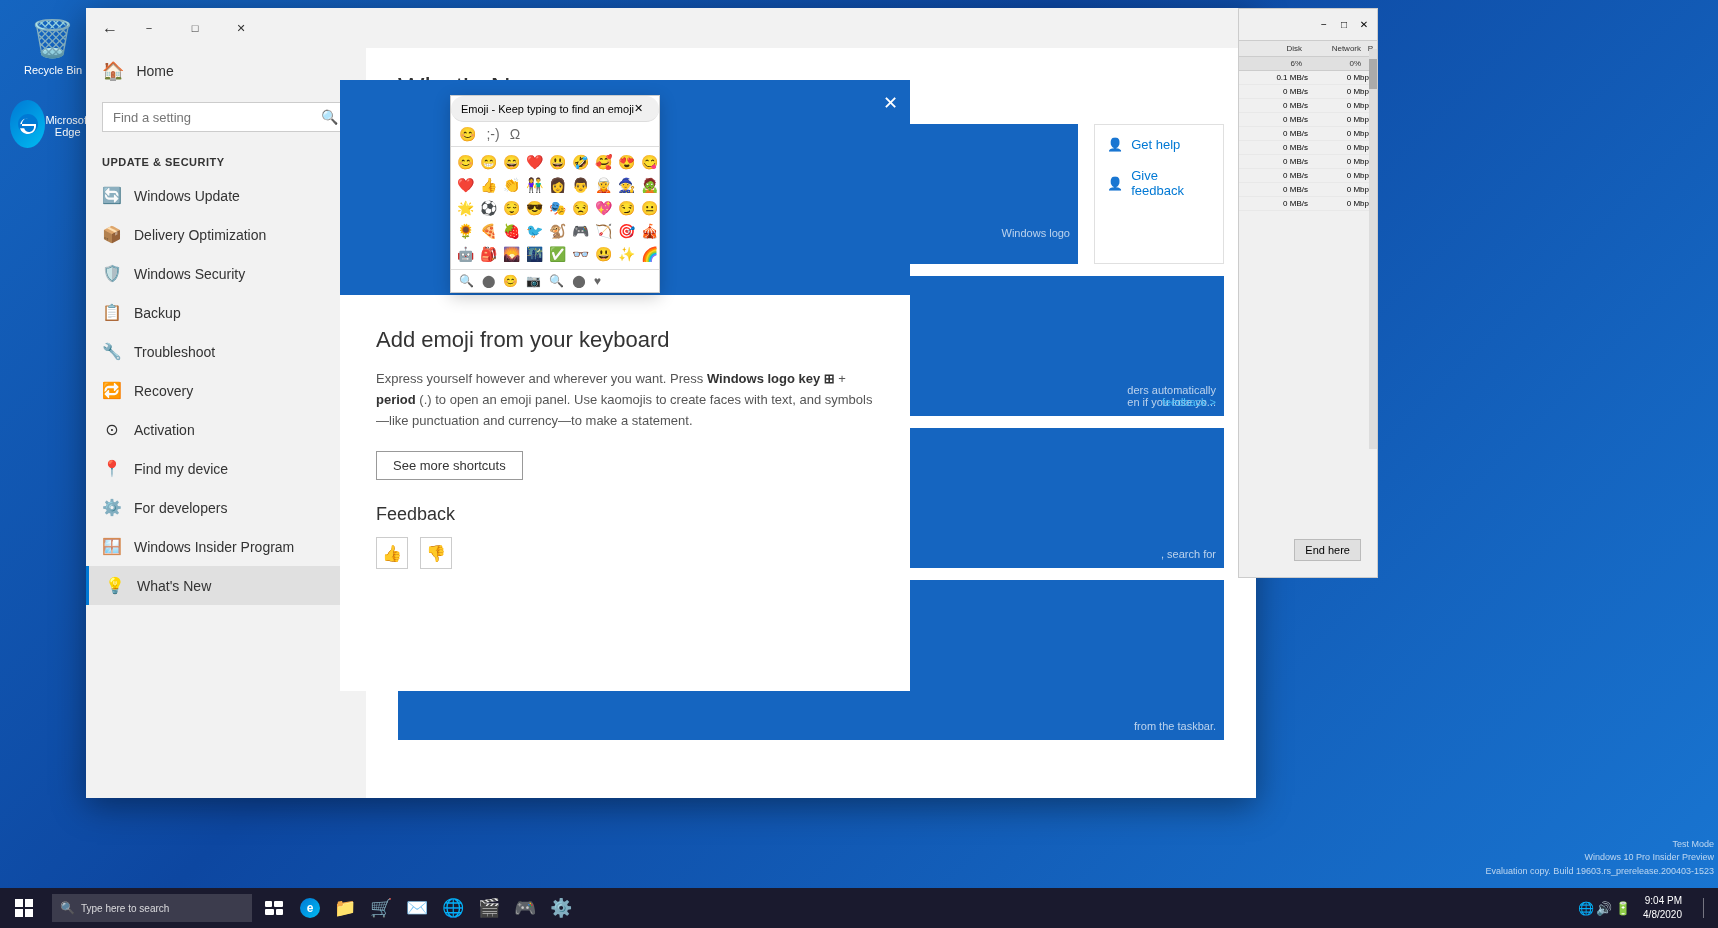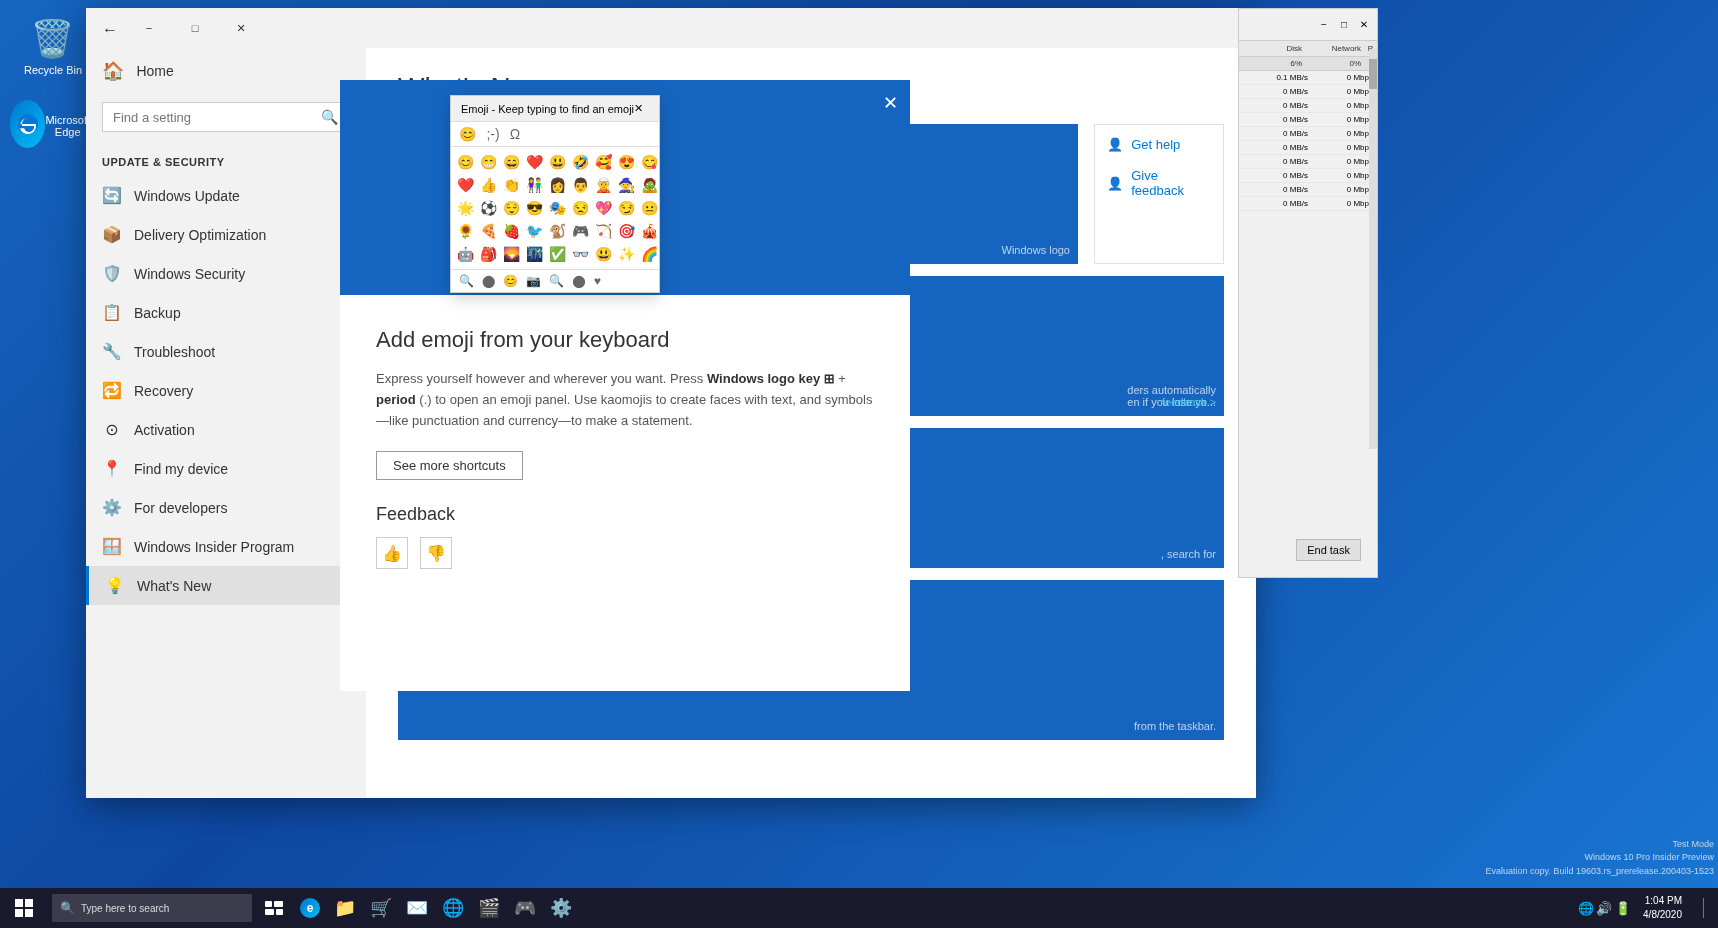--- a/index.html
+++ b/index.html
@@ -219,20 +219,21 @@
       box-shadow: 0 4px 16px rgba(0,0,0,0.2);
       z-index: 100;
     }
     .emoji-picker-title {
       background: #f0f0f0;
       padding: 6px 10px;
       font-size: 11px;
       display: flex;
       align-items: center;
       border-bottom: 1px solid #ddd;
+      border-radius: 13px;
     }
     .emoji-picker-tabs {
       display: flex;
       align-items: center;
       padding: 4px 8px;
       gap: 10px;
       border-bottom: 1px solid #ddd;
     }
     .emoji-tab { font-size: 14px; cursor: pointer; opacity: 0.6; }
     .emoji-tab.active { opacity: 1; color: #0078d4; }
@@ -538,21 +539,21 @@
           <span class="item-icon">💡</span>
           <span>What's New</span>
         </div>
       </div>
 
       <div class="main-content" style="position:relative; display:flex; flex-direction:column;">
         <div class="main-title">What's New</div>
 
         <div style="display:flex; gap:16px; margin-bottom:12px; height:140px;">
           <div style="flex:1; background:#1565c0; position:relative;">
-            <span style="position:absolute; bottom:8px; right:8px; color:rgba(255,255,255,0.7); font-size:11px;">Windows logo</span>
+            <span style="position:absolute; bottom:25px; right:8px; color:rgba(255,255,255,0.7); font-size:11px;">Windows logo</span>
           </div>
           <div style="width:130px; background:white; border:1px solid #e0e0e0; padding:12px; display:flex; flex-direction:column; gap:16px;">
             <div class="help-item">
               <span>👤</span>
               <span>Get help</span>
             </div>
             <div class="help-item">
               <span>👤</span>
               <span>Give feedback</span>
             </div>
@@ -636,21 +637,21 @@
     <div style="display:flex; padding:2px 4px; font-size:8px; border-bottom:1px solid #e8e8e8;">
       <span style="flex:1; text-align:right;">0 MB/s</span>
       <span style="flex:1; text-align:right;">0 Mbps</span>
     </div>
 
     <div style="position:absolute; right:0; top:40px; width:8px; height:400px; background:#ddd;">
       <div style="width:8px; height:30px; background:#aaa;margin-top:10px;"></div>
     </div>
 
     <div style="position:absolute; bottom:8px; right:8px;">
-      <button class="end-task-btn">End task</button>
+      <button class="end-task-btn">End here</button>
     </div>
   </div>
 
   <div class="blue-modal">
     <div class="blue-modal-close">✕</div>
 
   </div>
 
   <div class="emoji-picker">
     <div class="emoji-picker-title">
@@ -792,21 +793,21 @@
 
     <div class="taskbar-icon">⚙️</div>
 
     <div class="taskbar-right">
       <div class="taskbar-sys-icons">
         <span>🌐</span>
         <span>🔊</span>
         <span>🔋</span>
       </div>
       <div class="taskbar-time">
-        <div>1:04 PM</div>
+        <div>9:04 PM</div>
         <div>4/8/2020</div>
       </div>
       <div style="width:24px; height:40px; display:flex; align-items:center; justify-content:center; cursor:pointer; color:white;">
         <div style="width:4px; height:20px; border-right:1px solid rgba(255,255,255,0.4);"></div>
       </div>
     </div>
   </div>
 
 </div>
 

